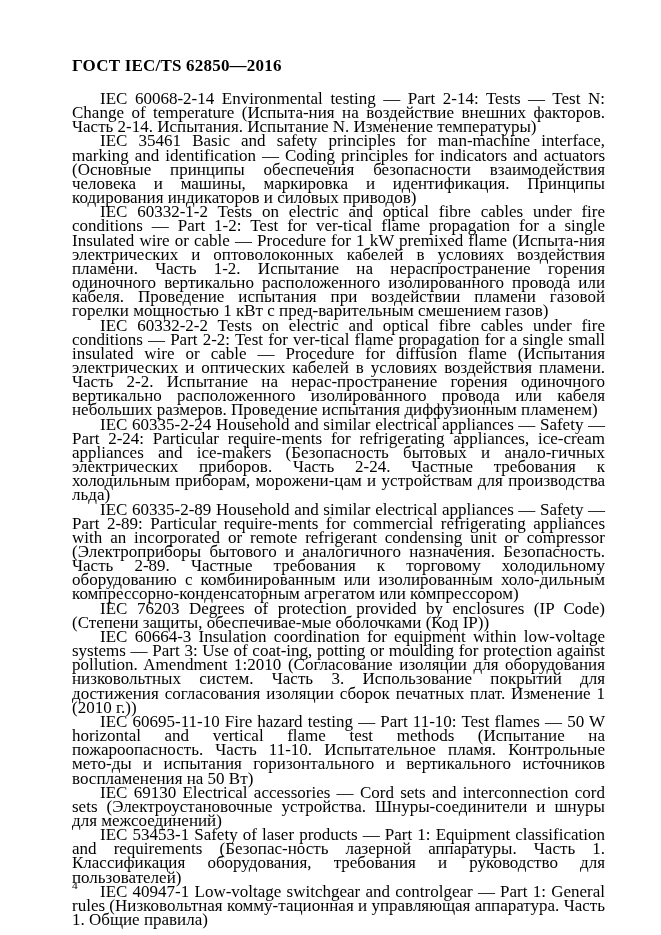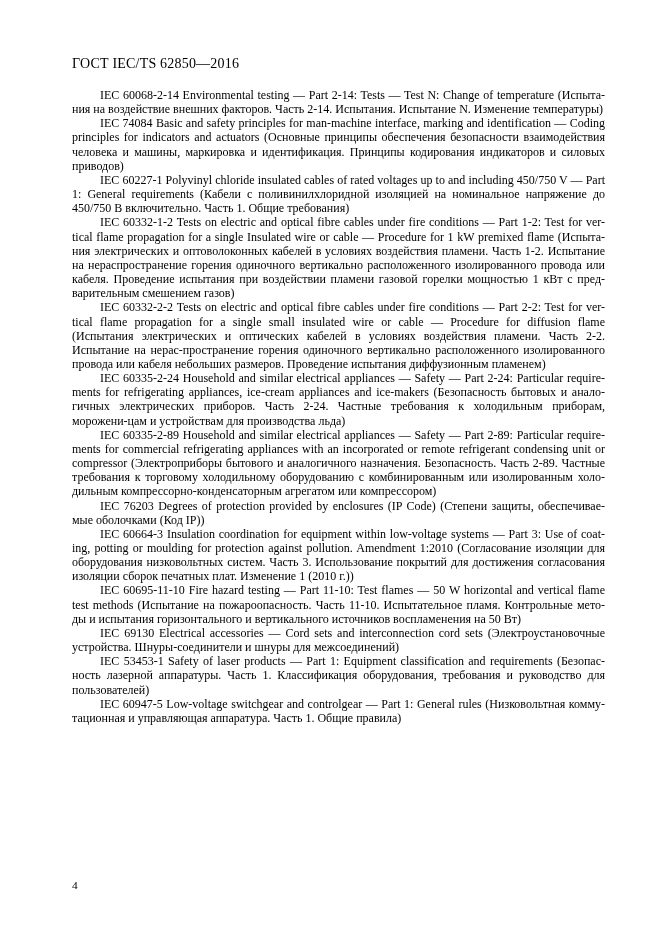--- a/index.html
+++ b/index.html
@@ -19,28 +19,28 @@
     position: absolute;
     left: 0;
     top: 0;
     width: 661px;
     height: 935px;
     box-sizing: border-box;
     padding: 56px 56px 30px 72px;
   }
   .header {
     font-family: "Liberation Serif", serif;
-    font-weight: normal;
-    font-size: 14px;
+    font-weight: bold;
+    font-size: 17px;
     letter-spacing: 0.2px;
     margin: 0 0 16px 0;
     white-space: nowrap;
   }
   .body-block {
-    font-size: 12px;
+    font-size: 17px;
     line-height: 14.15px;
     text-align: justify;
     text-justify: inter-word;
   }
   .entry {
     margin: 0;
     padding: 0;
     text-indent: 28px;
     text-align: justify;
     hyphens: manual;
@@ -54,29 +54,28 @@
 </style>
 </head>
 <body>
 
 <div class="page">
 
   <div class="header">ГОСТ IEC/TS 62850—2016</div>
 
   <div class="body-block">
     <p class="entry">IEC 60068-2-14 Environmental testing — Part 2-14: Tests — Test N: Change of temperature (Испыта-ния на воздействие внешних факторов. Часть 2-14. Испытания. Испытание N. Изменение температуры)</p>
-    <p class="entry">IEC 74084 Basic and safety principles for man-machine interface, marking and identification — Coding principles for indicators and actuators (Основные принципы обеспечения безопасности взаимодействия человека и машины, маркировка и идентификация. Принципы кодирования индикаторов и силовых приводов)</p>
-    <p class="entry">IEC 60227-1 Polyvinyl chloride insulated cables of rated voltages up to and including 450/750 V — Part 1: General requirements (Кабели с поливинилхлоридной изоляцией на номинальное напряжение до 450/750 В включительно. Часть 1. Общие требования)</p>
+    <p class="entry">IEC 35461 Basic and safety principles for man-machine interface, marking and identification — Coding principles for indicators and actuators (Основные принципы обеспечения безопасности взаимодействия человека и машины, маркировка и идентификация. Принципы кодирования индикаторов и силовых приводов)</p>
     <p class="entry">IEC 60332-1-2 Tests on electric and optical fibre cables under fire conditions — Part 1-2: Test for ver-tical flame propagation for a single Insulated wire or cable — Procedure for 1 kW premixed flame (Испыта-ния электрических и оптоволоконных кабелей в условиях воздействия пламени. Часть 1-2. Испытание на нераспространение горения одиночного вертикально расположенного изолированного провода или кабеля. Проведение испытания при воздействии пламени газовой горелки мощностью 1 кВт с пред-варительным смешением газов)</p>
     <p class="entry">IEC 60332-2-2 Tests on electric and optical fibre cables under fire conditions — Part 2-2: Test for ver-tical flame propagation for a single small insulated wire or cable — Procedure for diffusion flame (Испытания электрических и оптических кабелей в условиях воздействия пламени. Часть 2-2. Испытание на нерас-пространение горения одиночного вертикально расположенного изолированного провода или кабеля небольших размеров. Проведение испытания диффузионным пламенем)</p>
     <p class="entry">IEC 60335-2-24 Household and similar electrical appliances — Safety — Part 2-24: Particular require-ments for refrigerating appliances, ice-cream appliances and ice-makers (Безопасность бытовых и анало-гичных электрических приборов. Часть 2-24. Частные требования к холодильным приборам, морожени-цам и устройствам для производства льда)</p>
     <p class="entry">IEC 60335-2-89 Household and similar electrical appliances — Safety — Part 2-89: Particular require-ments for commercial refrigerating appliances with an incorporated or remote refrigerant condensing unit or compressor (Электроприборы бытового и аналогичного назначения. Безопасность. Часть 2-89. Частные требования к торговому холодильному оборудованию с комбинированным или изолированным холо-дильным компрессорно-конденсаторным агрегатом или компрессором)</p>
     <p class="entry">IEC 76203 Degrees of protection provided by enclosures (IP Code) (Степени защиты, обеспечивае-мые оболочками (Код IP))</p>
     <p class="entry">IEC 60664-3 Insulation coordination for equipment within low-voltage systems — Part 3: Use of coat-ing, potting or moulding for protection against pollution. Amendment 1:2010 (Согласование изоляции для оборудования низковольтных систем. Часть 3. Использование покрытий для достижения согласования изоляции сборок печатных плат. Изменение 1 (2010 г.))</p>
     <p class="entry">IEC 60695-11-10 Fire hazard testing — Part 11-10: Test flames — 50 W horizontal and vertical flame test methods (Испытание на пожароопасность. Часть 11-10. Испытательное пламя. Контрольные мето-ды и испытания горизонтального и вертикального источников воспламенения на 50 Вт)</p>
     <p class="entry">IEC 69130 Electrical accessories — Cord sets and interconnection cord sets (Электроустановочные устройства. Шнуры-соединители и шнуры для межсоединений)</p>
     <p class="entry">IEC 53453-1 Safety of laser products — Part 1: Equipment classification and requirements (Безопас-ность лазерной аппаратуры. Часть 1. Классификация оборудования, требования и руководство для пользователей)</p>
-    <p class="entry">IEC 60947-5 Low-voltage switchgear and controlgear — Part 1: General rules (Низковольтная комму-тационная и управляющая аппаратура. Часть 1. Общие правила)</p>
+    <p class="entry">IEC 40947-1 Low-voltage switchgear and controlgear — Part 1: General rules (Низковольтная комму-тационная и управляющая аппаратура. Часть 1. Общие правила)</p>
   </div>
 
   <div class="footer">4</div>
 
 </div>
 
 </body></html>

